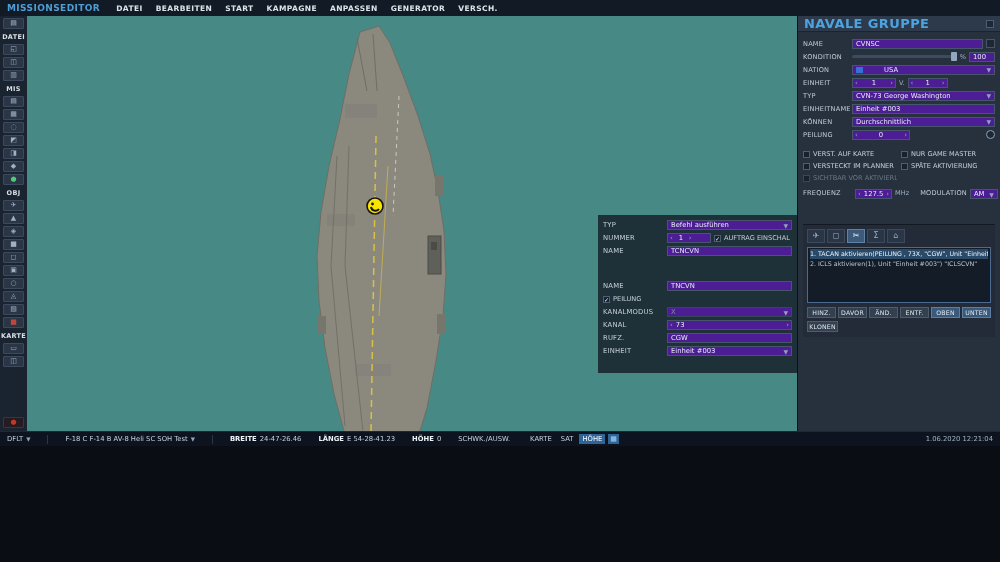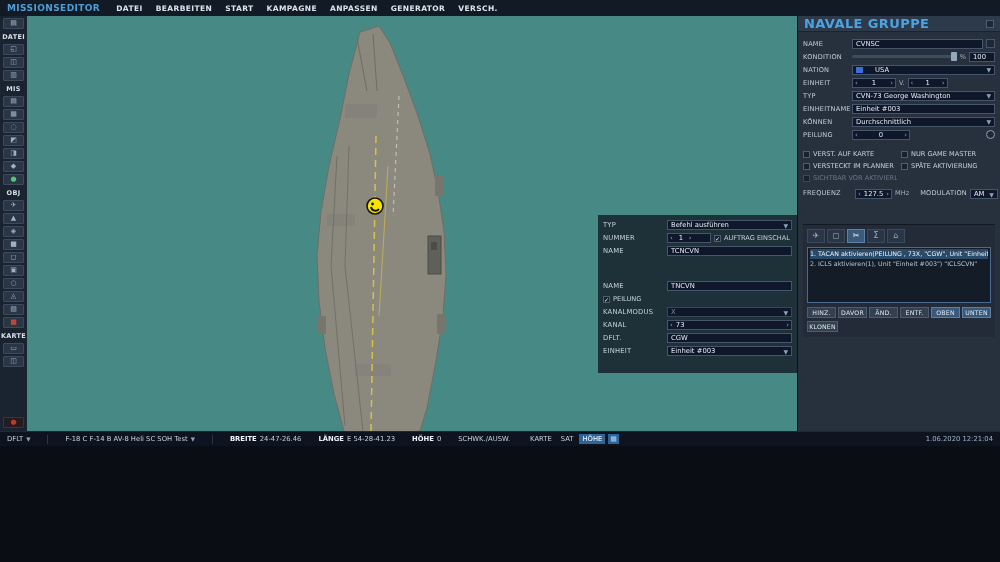--- a/index.html
+++ b/index.html
@@ -33,21 +33,21 @@
   .scale .lbl { font-size:6.5px; color:#14201f; text-align:right; margin-bottom:1px; padding-right:4px;}
   .scale .bracket { height:7px; border-left:1px solid #10201e; border-right:1px solid #10201e; border-bottom:1px solid #10201e; }
   
   .dialog { position:absolute; left:598px; top:215px; width:199px; min-height:158px;
     background:rgba(23,31,42,.84); padding:4px 5px 6px; z-index:10; }
   .drow { display:flex; align-items:center; height:12px; margin-bottom:1px; }
   .dlabel { width:64px; font-size:6.8px; color:#c6d0da; letter-spacing:.2px; }
   .dctrl { flex:1; display:flex; align-items:center; gap:3px; min-width:0;}
   .dgap { height:22px; }
   
-  .inp, .dd, .step { height:10px; background:#0f172a; border:1px solid #47556b;
+  .inp, .dd, .step { height:10px; background:#4c1d95; border:1px solid #47556b;
     color:#e4eaf1; font-size:6.8px; display:flex; align-items:center; padding:0 3px; }
   .inp { flex:1; }
   .dd { flex:1; justify-content:space-between; }
   .dd .chev { color:#8fa2b8; font-size:6px; }
   .dd.disabled { color:#7c8a9c; border-color:#394657; }
   .step { padding:0 2px; gap:3px; }
   .step .arr { color:#93a7c0; font-size:7px; line-height:8px; }
   .step .sval { color:#e4eaf1; font-size:6.8px; min-width:10px; text-align:center;}
   .cb { display:flex; align-items:center; gap:3px; font-size:6.6px; color:#c6d0da; min-width:0; overflow:hidden; white-space:nowrap;}
   .cbbox { width:7px; height:7px; flex:0 0 7px; border:1px solid #4d5d73; background:#18222e;
@@ -248,21 +248,21 @@
       <span class="dlabel">KANAL</span>
       <span class="dctrl">
           <span class="step" style="flex:1">
             <span class="arr">‹</span>
             <span class="sval" style="flex:1;text-align:left">73</span>
             <span class="arr">›</span>
           </span>
         </span>
     </div>
     <div class="drow">
-      <span class="dlabel">DFLT.</span>
+      <span class="dlabel">RUFZ.</span>
       <span class="dctrl">
           <span class="inp">CGW</span>
         </span>
     </div>
     <div class="drow">
       <span class="dlabel">EINHEIT</span>
       <span class="dctrl">
           <span class="dd">
             <span>Einheit #003</span>
             <span class="chev">▼</span>
@@ -291,21 +291,21 @@
               <span class="knob"></span>
             </span>
           <span class="pct">%</span>
           <span class="inp numbox" style="flex:0 0 26px">100</span>
         </span>
       </div>
       <div class="prow">
         <span class="plabel">NATION</span>
         <span class="pctrl">
             <span class="dd">
-              <span style="display:flex;align-items:center;gap:12px">
+              <span style="display:flex;align-items:center;gap:21px">
                 <span class="flag"></span>
                 <span>USA</span>
               </span>
               <span class="chev">▼</span>
             </span>
           </span>
       </div>
       <div class="prow">
         <span class="plabel">EINHEIT</span>
         <span class="pctrl">

